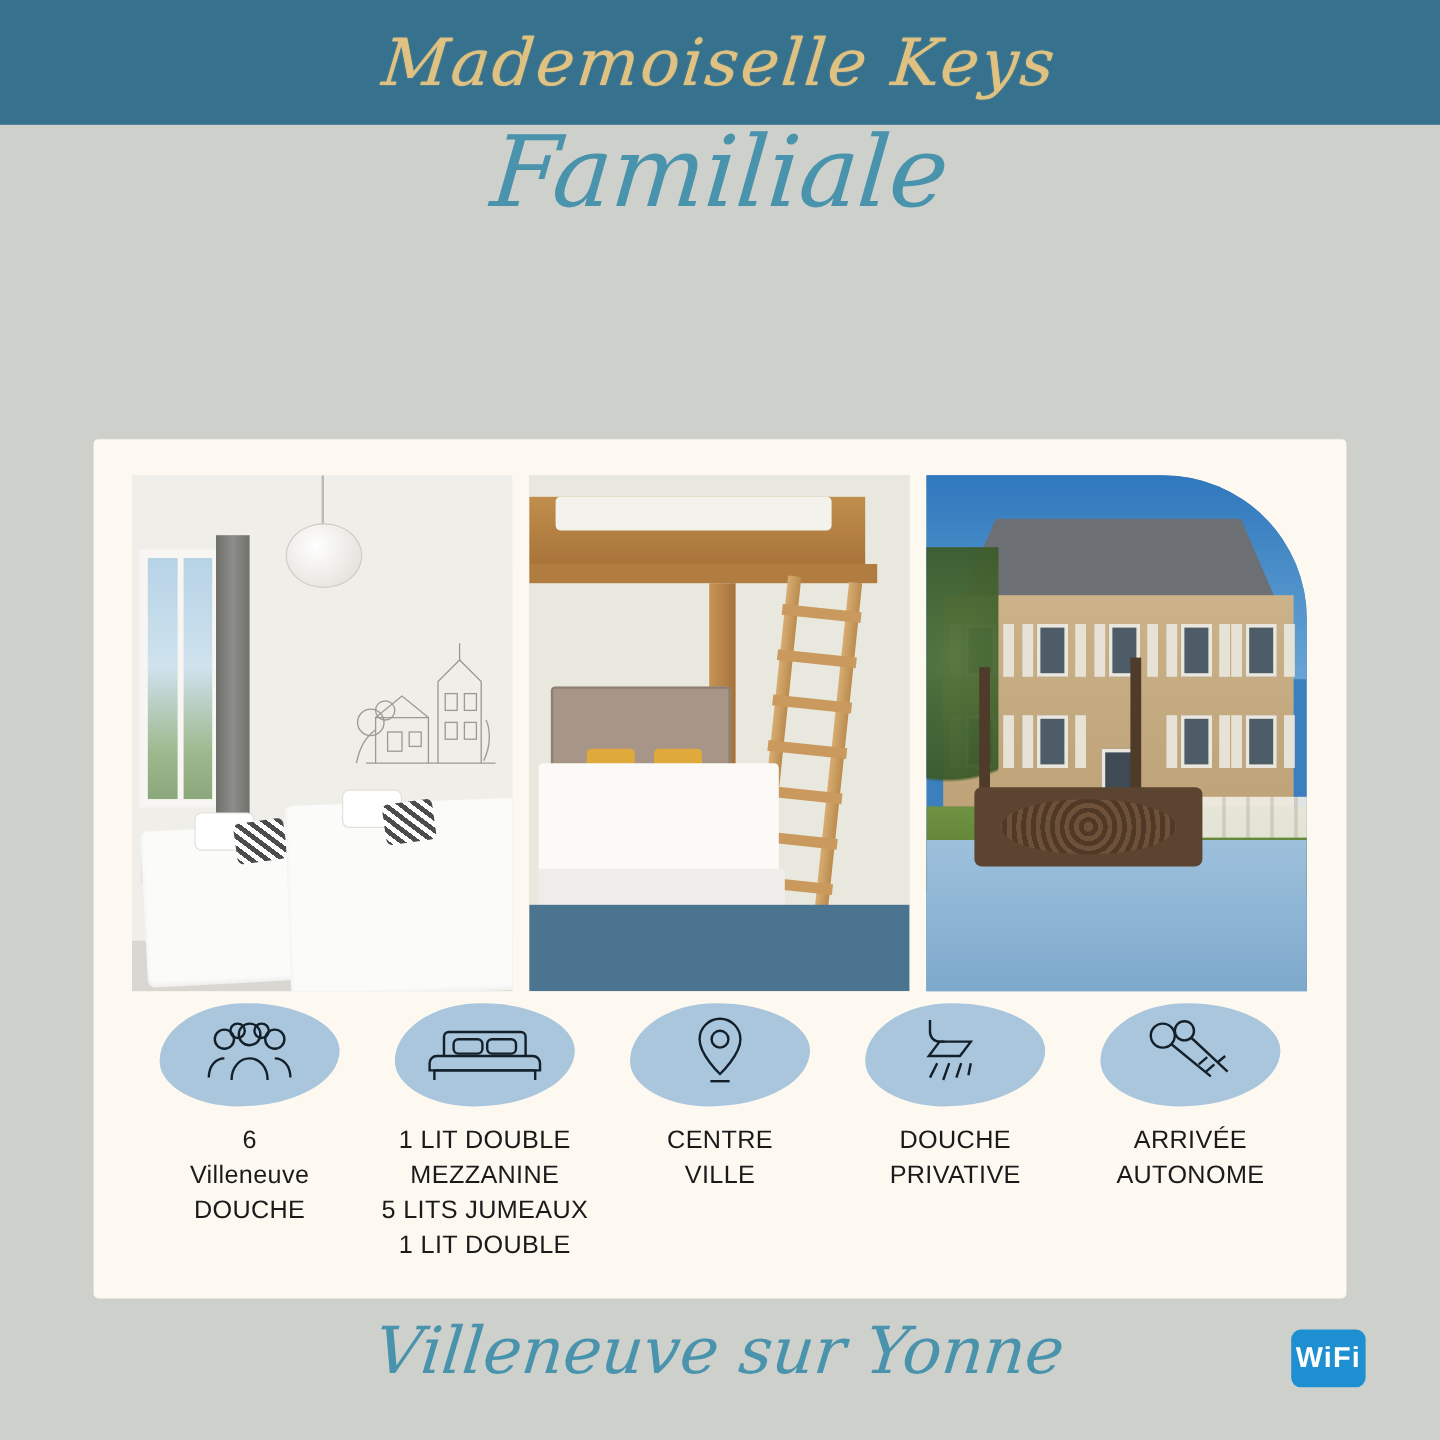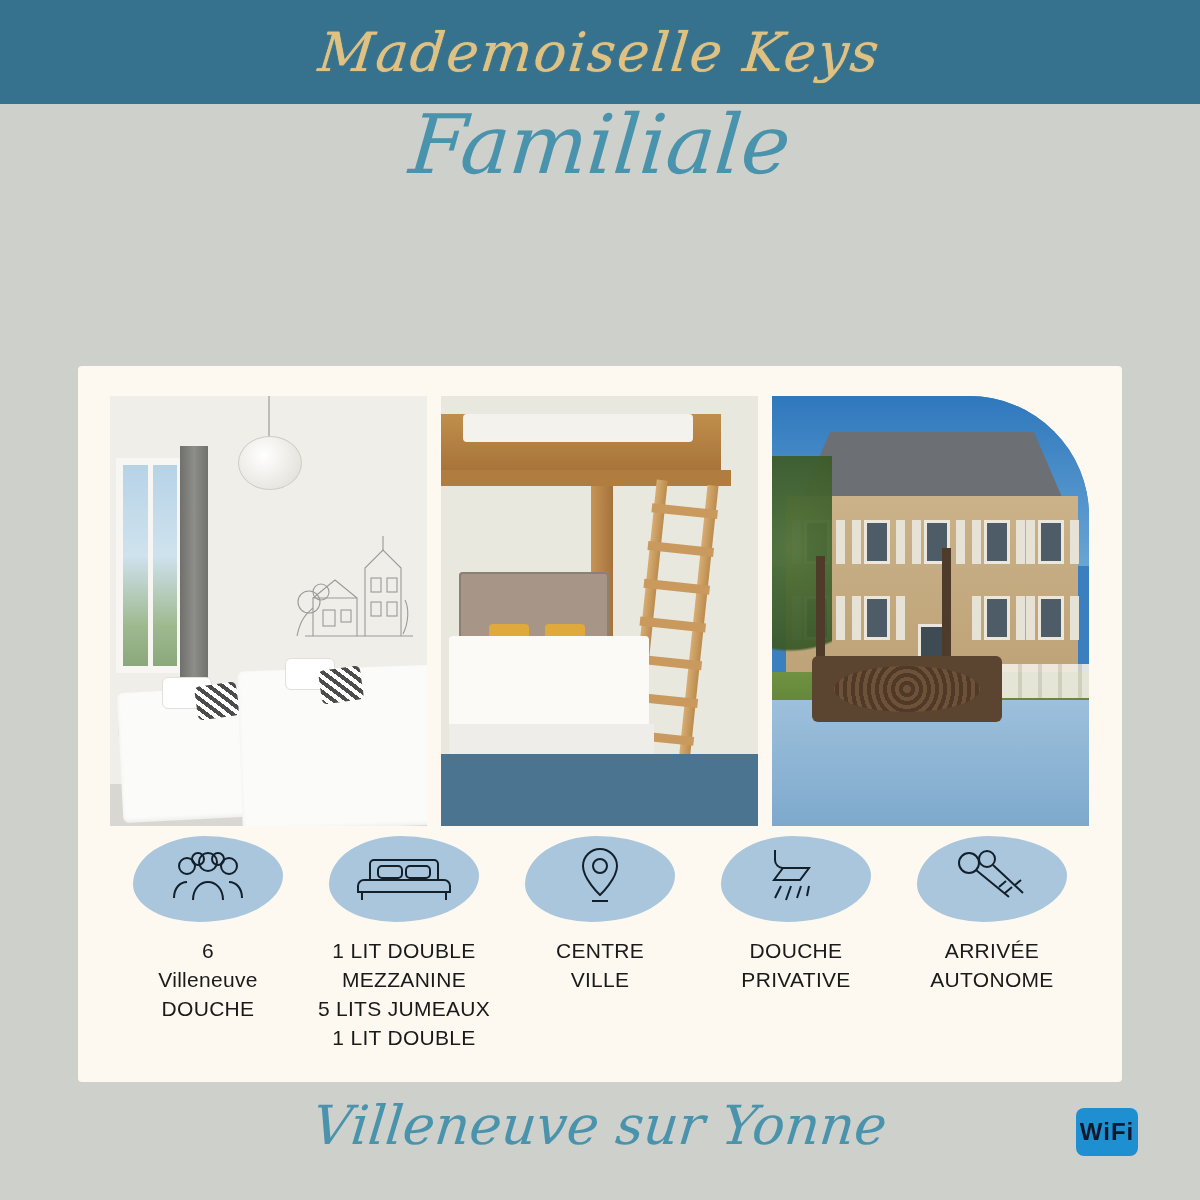--- a/index.html
+++ b/index.html
@@ -363,21 +363,21 @@
     transform: skewX(-6deg);
   }
   .wifi-badge {
     position: absolute;
     right: 62px;
     top: 1108px;
     width: 62px;
     height: 48px;
     background: #1e90d2;
     border-radius: 8px;
-    color: #0f172a;
+    color: #ffffff;
     font-weight: bold;
     font-size: 24px;
     display: flex;
     align-items: center;
     justify-content: center;
     letter-spacing: 1px;
   }
   .wifi-badge span { display: inline-block; }
 </style>
 </head>

